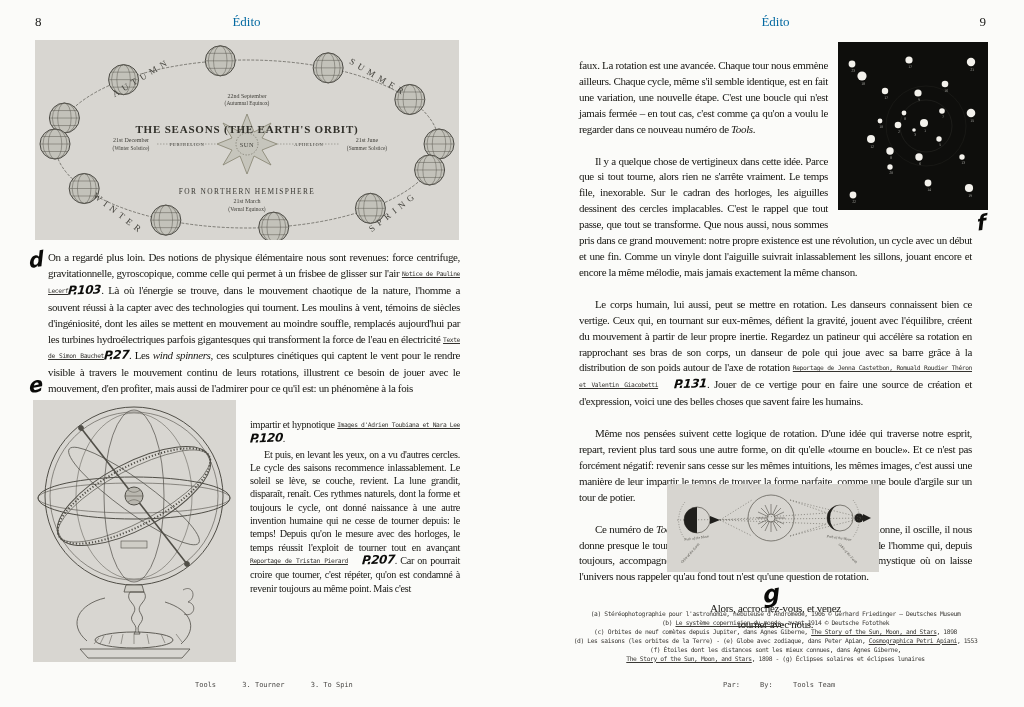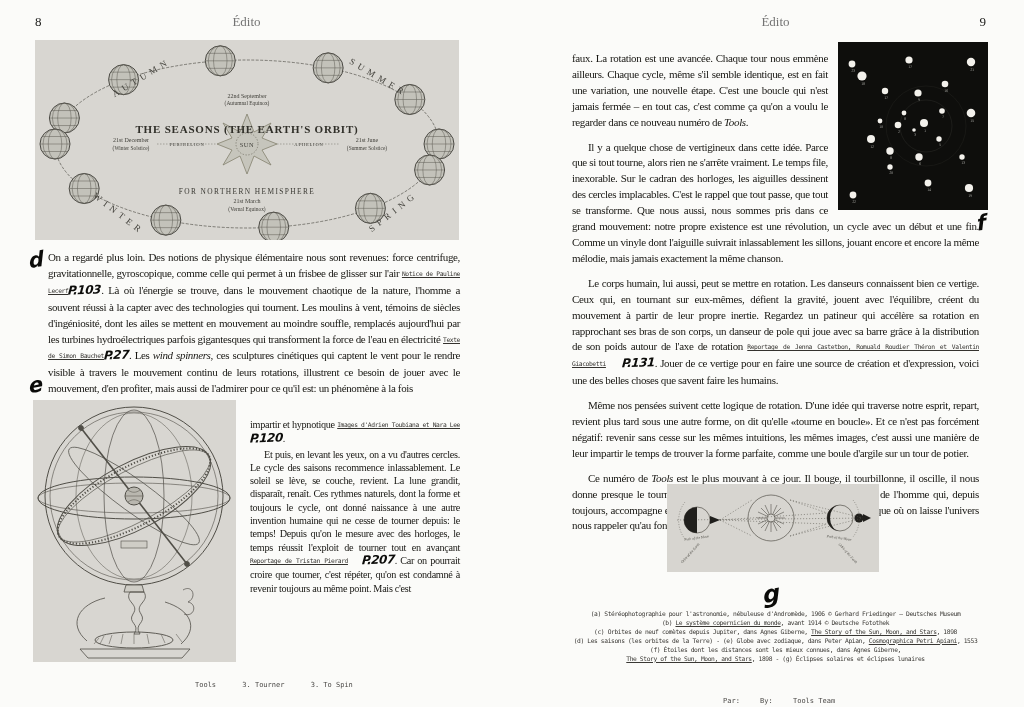--- a/index.html
+++ b/index.html
@@ -4,40 +4,40 @@
 <style>
   html,body{margin:0;padding:0;background:#fbfbf9;}
   body{width:1024px;height:707px;position:relative;overflow:hidden;
        font-family:"Liberation Serif",serif;color:#161512;}
   .page{position:absolute;top:8px;height:690px;}
   .page-left{left:33px;width:427px;}
   .page-right{left:563px;width:425px;}
   .pagenum{position:absolute;top:6px;font-size:13px;color:#1a1a18;}
   .pagenum-left{left:2px;}
   .pagenum-right{right:2px;}
-  .page-header{position:absolute;top:6px;left:0;width:100%;text-align:center;font-size:13px;color:#737373;}
+  .page-header{position:absolute;top:6px;left:0;width:100%;text-align:center;font-size:13px;color:#0369a1;}
   figure{margin:0;}
 
   
   .fig-seasons{position:absolute;top:32px;left:2px;width:424px;height:200px;}
   .fig-armillary{width:203px;height:262px;flex:0 0 203px;}
   .fig-stars{float:right;width:150px;height:168px;margin:0 0 8px 10px;}
   .fig-eclipse{position:absolute;top:476px;left:104px;width:212px;height:88px;}
   svg{display:block;}
 
   
   .bodytext{font-size:11px;line-height:15.9px;letter-spacing:-0.35px;
             text-align:justify;color:#181713;}
   .intro{position:absolute;top:242px;left:15px;width:412px;}
   .wrap-row{position:absolute;top:392px;left:0;width:427px;display:flex;}
   .narrow-col{flex:1;padding:18px 0 0 14px;}
   .coltext{font-size:10.2px;line-height:13.3px;letter-spacing:-0.3px;text-align:justify;color:#181713;}
   .coltext.para{text-indent:14px;margin-top:2px;}
   .rp-text{position:absolute;top:34px;left:0;width:425px;}
-  .rp-text p{margin:9px;}
+  .rp-text p{margin:16px;}
   .rp-text p.indent{text-indent:16px;}
   .closing{text-align:center;letter-spacing:-0.3px;}
 
   
   .seg-i{font-style:italic;}
   .seg-ref{font-family:"DejaVu Sans Mono",monospace;font-size:6.3px;letter-spacing:-0.4px;
            text-decoration:underline;color:#34322e;position:relative;top:-1px;}
   .seg-page{font-family:"DejaVu Sans",sans-serif;font-weight:bold;font-style:italic;
             font-size:12px;letter-spacing:-0.5px;display:inline-block;
             transform:rotate(-2deg) skewX(-6deg);color:#0c0c0a;}
@@ -55,21 +55,21 @@
   
   .captions{position:absolute;top:602px;left:0;width:425px;text-align:center;
             font-family:"DejaVu Sans Mono",monospace;font-size:6.3px;line-height:8.9px;
             letter-spacing:-0.4px;color:#3a3834;}
 
   
   .footer{position:absolute;left:0;top:681px;width:1024px;
           font-family:"DejaVu Sans Mono",monospace;font-size:7px;color:#4a4846;}
   .footer span{margin-right:22px;}
   .footer-left{position:absolute;left:195px;top:0;}
-  .footer-right{position:absolute;left:723px;top:16px;}
+  .footer-right{position:absolute;left:723px;top:0;}
   .footer-right span{margin-right:16px;}
 
   
   .svglabel{font-family:"Liberation Serif",serif;fill:#43423c;}
   .star-num{font-family:"DejaVu Sans Mono",monospace;font-size:3.6px;fill:#8f8f8b;}
 </style>
 </head>
 <body>
 
 <div class="spread">

